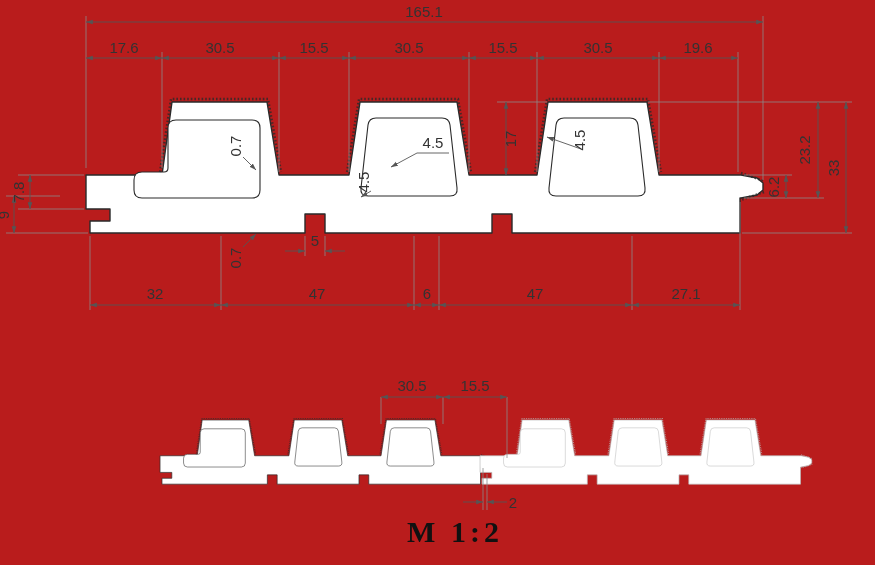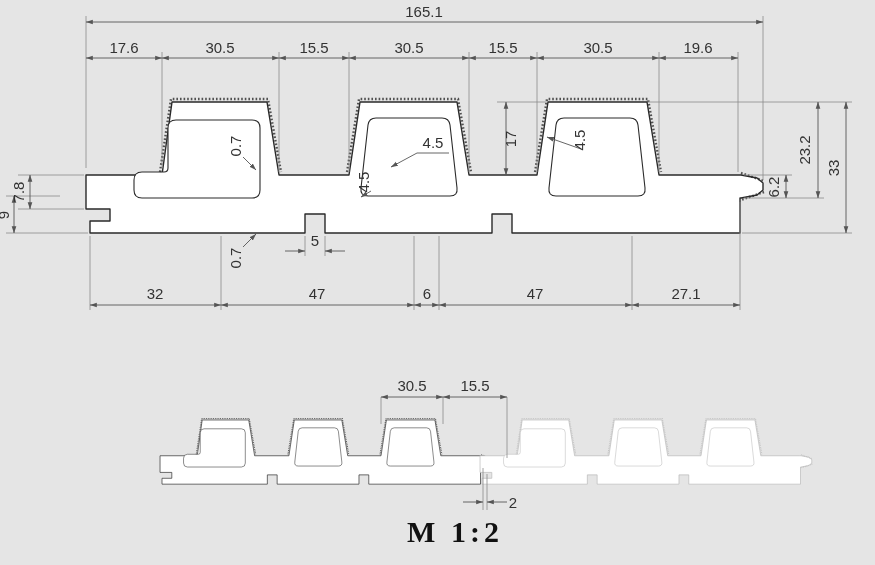--- a/index.html
+++ b/index.html
@@ -1,17 +1,17 @@
 <!DOCTYPE html>
 <html><head>
 <meta charset="utf-8">
 <title>profile-drawing</title>
 <style>
   html,body{margin:0;padding:0;background:#fff;}
-  .stage{position:relative;width:875px;height:565px;background:#e5e5e5;overflow:hidden;
+  .stage{position:relative;width:875px;height:565px;background:#b91c1c;overflow:hidden;
          font-family:"Liberation Sans",sans-serif;}
   svg{position:absolute;left:0;top:0;}
   .outline{fill:#fff;stroke:currentColor;stroke-width:1.4;stroke-linejoin:round;}
   .cavity{fill:#fff;stroke:currentColor;stroke-width:1.1;stroke-linejoin:round;}
   .knurl{fill:none;stroke:currentColor;stroke-width:2.4;stroke-dasharray:1.6 2;opacity:.8;}
   .ext{fill:none;stroke:#8a8a8a;stroke-width:.8;}
   .dim{stroke:#555;stroke-width:.9;fill:none;}
   .lead{stroke:#555;stroke-width:.9;fill:none;}
   text.dimtxt{font-family:"Liberation Sans",sans-serif;font-size:15px;fill:#333;}
   text.title-txt{font-family:"Liberation Serif",serif;font-size:30px;font-weight:bold;

